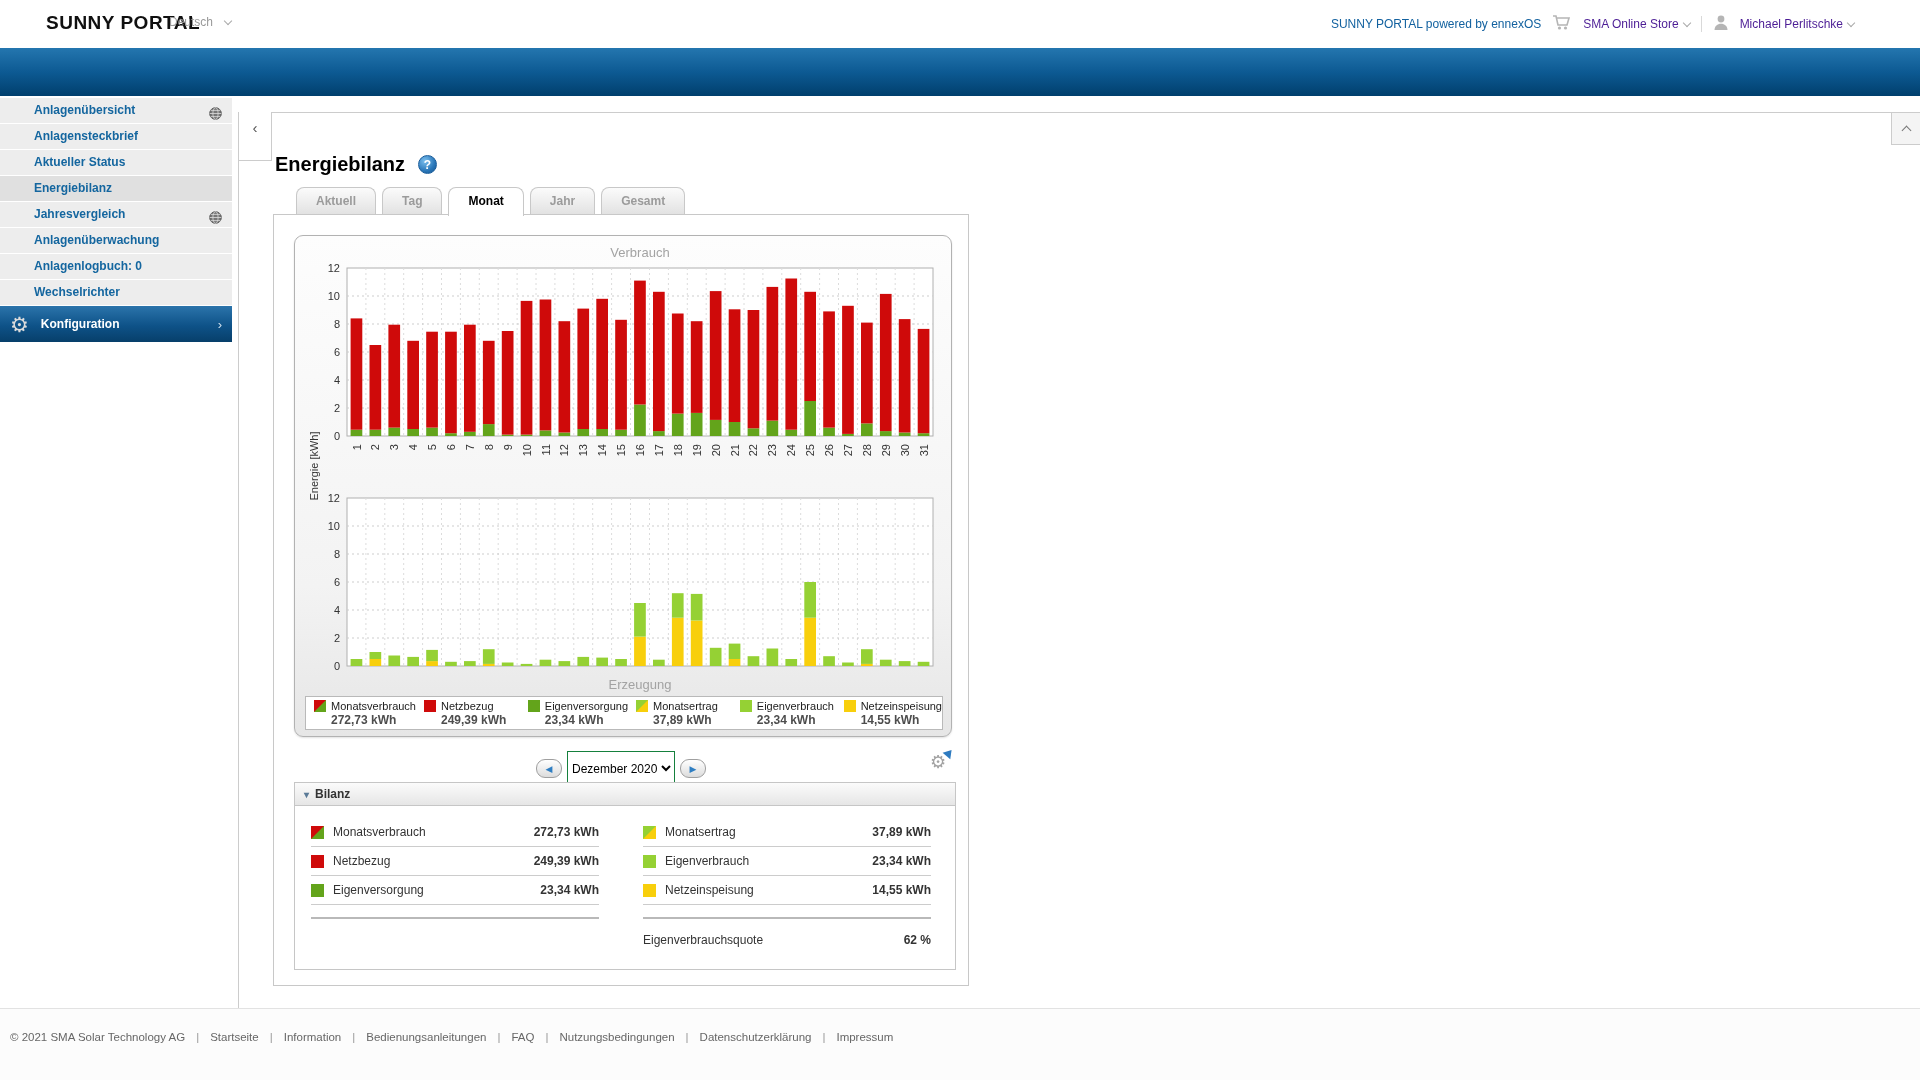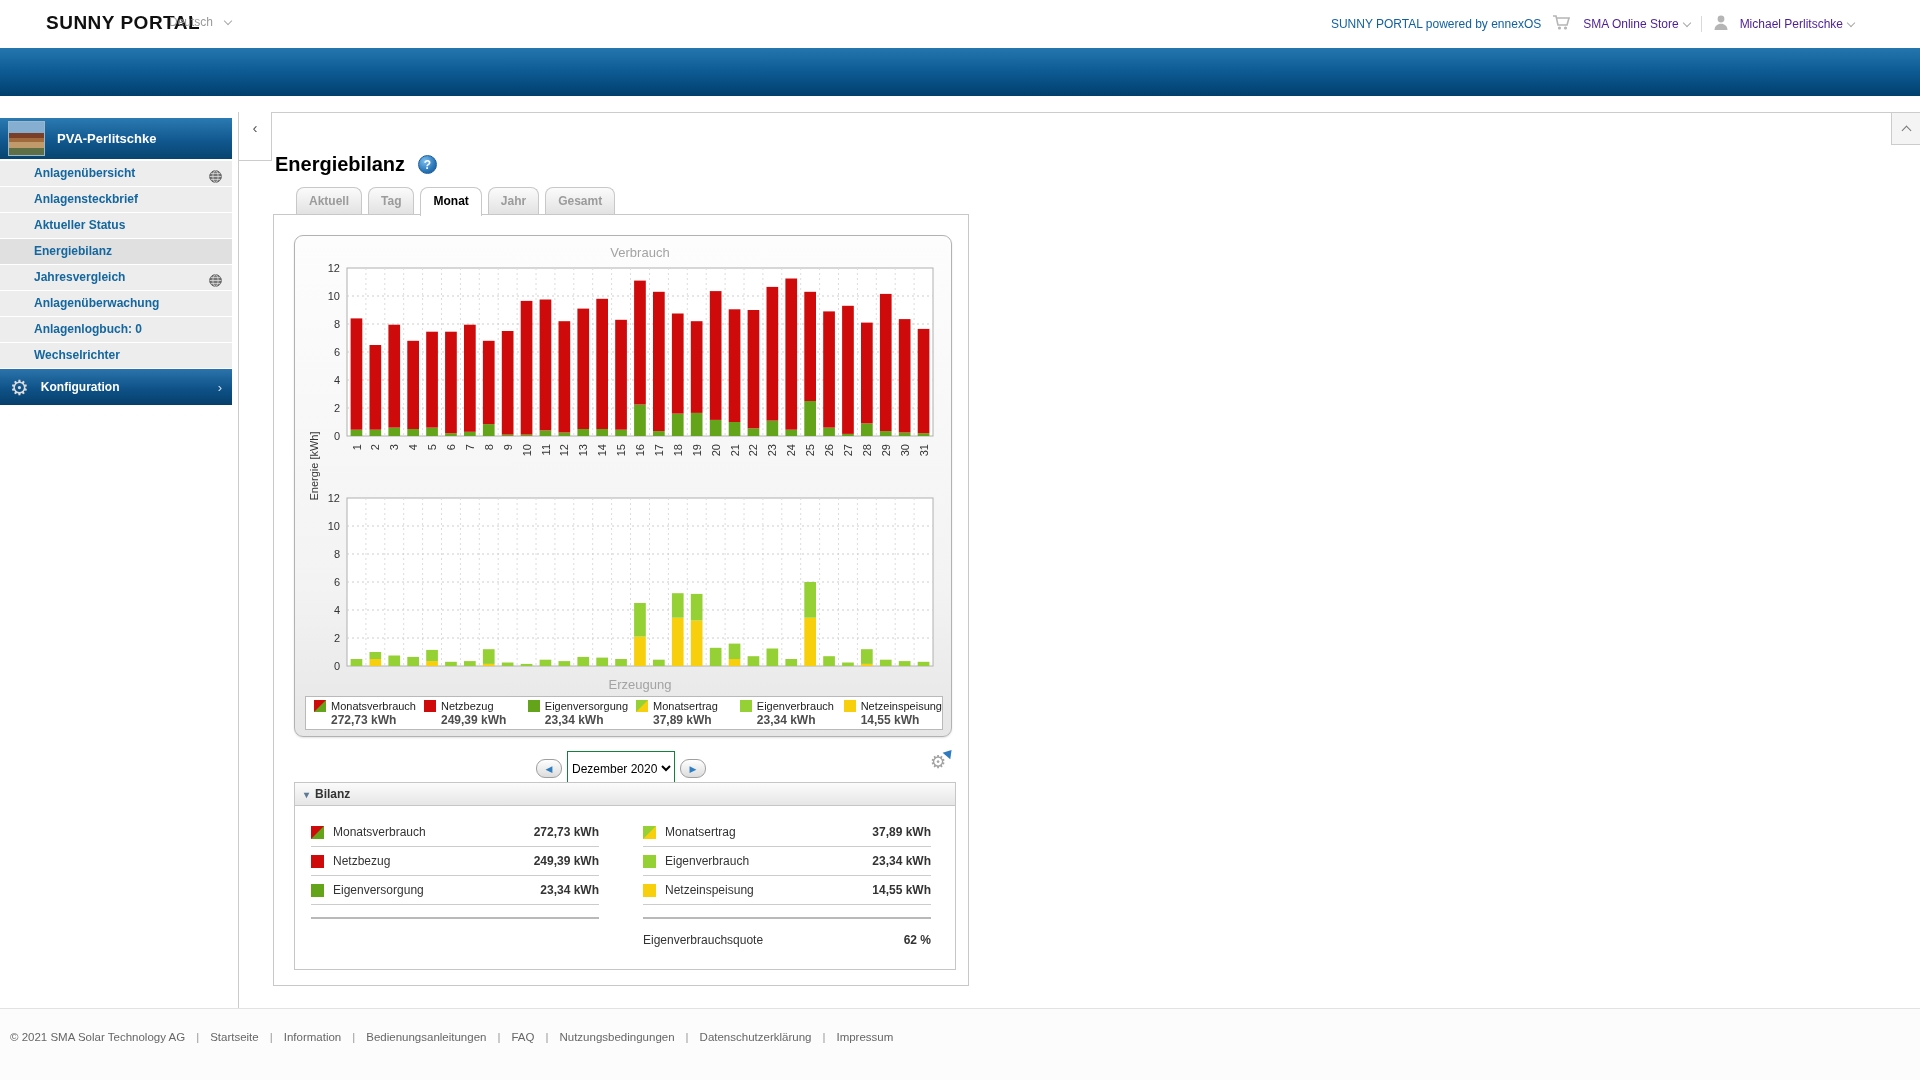--- a/index.html
+++ b/index.html
@@ -56,21 +56,21 @@
     display:flex; align-items:center; justify-content:center; }
   .scrolltop .chev { border-color:#777; width:7px; height:7px; }
   .page-title { position:absolute; left:36px; top:40px; font-size:20px; font-weight:bold;
     color:#000; display:flex; align-items:center; gap:13px; }
   .help { width:19px; height:19px; border-radius:50%; cursor:pointer;
     background:radial-gradient(circle at 35% 30%,#7cc0ef 0%,#2a77b9 60%,#15538f 100%);
     color:#fff; font-size:12px; font-weight:bold; text-align:center; line-height:19px;
     border:1px solid #1a5d9b; }
 
   .tabs { position:absolute; left:57px; top:74px; height:28px; display:flex; gap:6px; z-index:3; }
-  .tab { height:27px; line-height:27px; padding:0 12px; font-size:12px; font-weight:bold;
+  .tab { height:27px; line-height:27px; padding:0 19px; font-size:12px; font-weight:bold;
     color:#9b9b9b; background:linear-gradient(180deg,#fbfbfb,#e2e2e2);
     border:1px solid #c8c8c8; border-bottom:none; border-radius:8px 8px 0 0; cursor:pointer; }
   .tab.active { background:#fff; color:#000; height:29px; }
 
   .tabbox { position:absolute; left:34px; top:101px; width:696px; height:772px;
     border:1px solid #c8c8c8; background:#fff; z-index:2; }
 
   
   .chartpanel { position:absolute; left:20px; top:20px; width:658px; height:502px;
     border:1px solid #b2b2b2; border-radius:9px;
@@ -161,24 +161,20 @@
       <a class="graylink">
         <span>Michael Perlitschke</span>
         <span class="chev"></span>
       </a>
     </div>
   </div>
 
   <div class="band"></div>
 
   <div class="sidebar">
-    <div class="plant">
-      <div class="plant-thumb"></div>
-      <div class="plant-name">PVA-Perlitschke</div>
-    </div>
     <div class="menu" id="sidebar-menu">
         <div class="mitem"><span>Anlagenübersicht</span><span class="globe"><svg width="13" height="13" viewBox="0 0 13 13">
               <circle cx="6.5" cy="6.5" r="5.8" fill="#777" stroke="#555"></circle>
               <ellipse cx="6.5" cy="6.5" rx="2.6" ry="5.8" fill="none" stroke="#ddd" stroke-width="0.8"></ellipse>
               <line x1="0.7" y1="6.5" x2="12.3" y2="6.5" stroke="#ddd" stroke-width="0.8"></line>
               <line x1="1.6" y1="3.4" x2="11.4" y2="3.4" stroke="#ddd" stroke-width="0.8"></line>
               <line x1="1.6" y1="9.6" x2="11.4" y2="9.6" stroke="#ddd" stroke-width="0.8"></line>
             </svg></span></div>
         <div class="mitem"><span>Anlagensteckbrief</span></div>
         <div class="mitem"><span>Aktueller Status</span></div>

